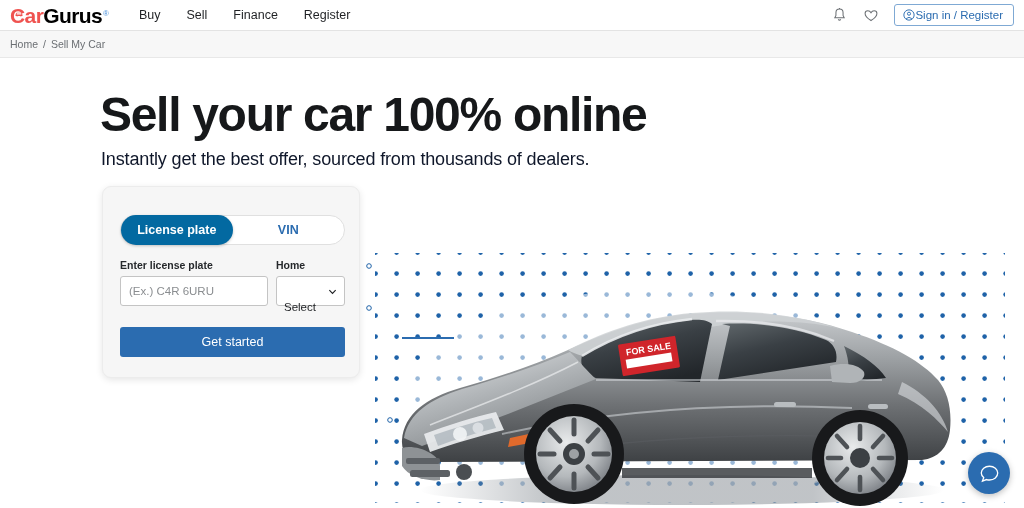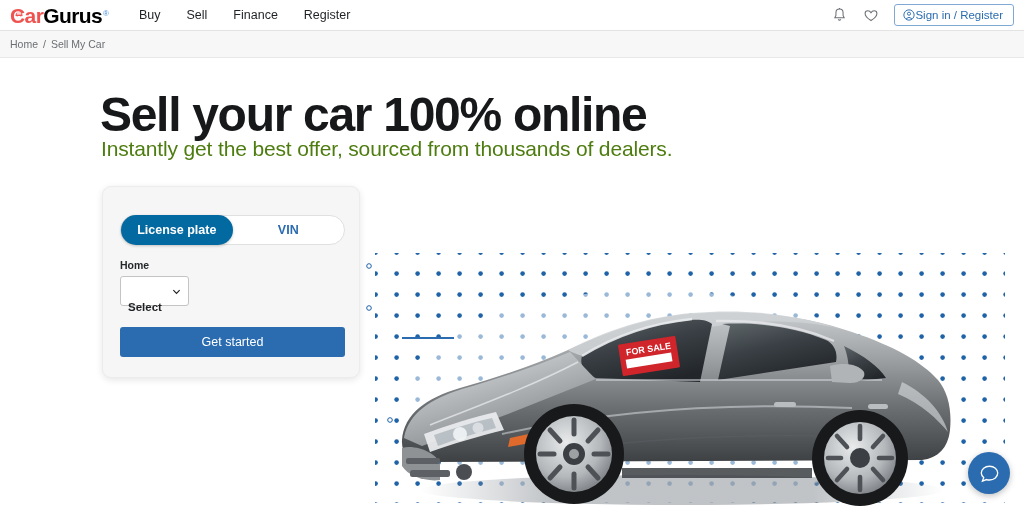--- a/index.html
+++ b/index.html
@@ -52,22 +52,22 @@
   }
   .crumb-sep { margin: 0 5px; color: #9aa0a6; }
 
   
   .headline {
     position: absolute; left: 100px; top: 90px;
     font-size: 48px; font-weight: 700; color: #16181a;
     letter-spacing: -1.3px; line-height: 1.04; white-space: nowrap;
   }
   .subhead {
-    position: absolute; left: 101px; top: 137px;
-    font-size: 21px; color: #4d7c0f; letter-spacing: -0.15px; white-space: nowrap;
+    position: absolute; left: 101px; top: 149px;
+    font-size: 18px; color: #0f172a; letter-spacing: -0.15px; white-space: nowrap;
   }
 
   
   .card {
     position: absolute; left: 102px; top: 186px; width: 258px; height: 192px;
     background: #f6f6f6; border: 1px solid #ececec; border-radius: 9px;
     box-shadow: 0 2px 7px rgba(0,0,0,0.10);
   }
   .toggle {
     position: absolute; left: 17px; top: 28px; width: 225px; height: 30px;
@@ -95,21 +95,21 @@
   .txtinput {
     height: 30px; border: 1px solid #c4c4c4; border-radius: 3px; background: #fff;
     font-size: 11.5px; color: #8a8d90; padding: 0 8px;
     font-family: "Liberation Sans", sans-serif; width: 100%;
   }
   .txtinput::placeholder { color: #8a8d90; }
   .selbox {
     height: 30px; border: 1px solid #c4c4c4; border-radius: 3px; background: #fff;
     display: flex; align-items: center; justify-content: space-between; padding: 0 7px;
   }
-  .sel-val { font-size: 11.5px; font-weight: 700; color: #1f2124; margin-top: 32px; }
+  .sel-val { font-size: 11.5px; font-weight: 400; color: #1f2124; margin-top: 32px; }
   .chev { width: 9px; height: 9px; }
   .cta {
     position: absolute; left: 17px; top: 140px; width: 225px; height: 30px;
     background: #2b6cb0; border: none; border-radius: 3px; color: #fff;
     font-size: 12.5px; font-family: "Liberation Sans", sans-serif; cursor: pointer;
   }
 
   
   .hero-art {
     position: absolute; left: 352px; top: 250px; width: 672px; height: 258px;
@@ -363,20 +363,24 @@
   </div>
 
   <div class="card">
 
     <div class="toggle">
       <div class="toggle-opt active">License plate</div>
       <div class="toggle-opt">VIN</div>
     </div>
 
     <div class="field-row">
+      <div class="fld plate">
+        <label class="fld-label">Enter license plate</label>
+        <input class="txtinput" type="text" placeholder="(Ex.) C4R 6URU" style="">
+      </div>
       <div class="fld state">
         <label class="fld-label">Home</label>
         <div class="selbox">
           <span class="sel-val">Select</span>
           <svg class="chev" viewBox="0 0 10 10" fill="none" stroke="#1f2124" stroke-width="1.3">
             <path d="M1.5 3.5 L5 7 L8.5 3.5"></path>
           </svg>
         </div>
       </div>
     </div>

